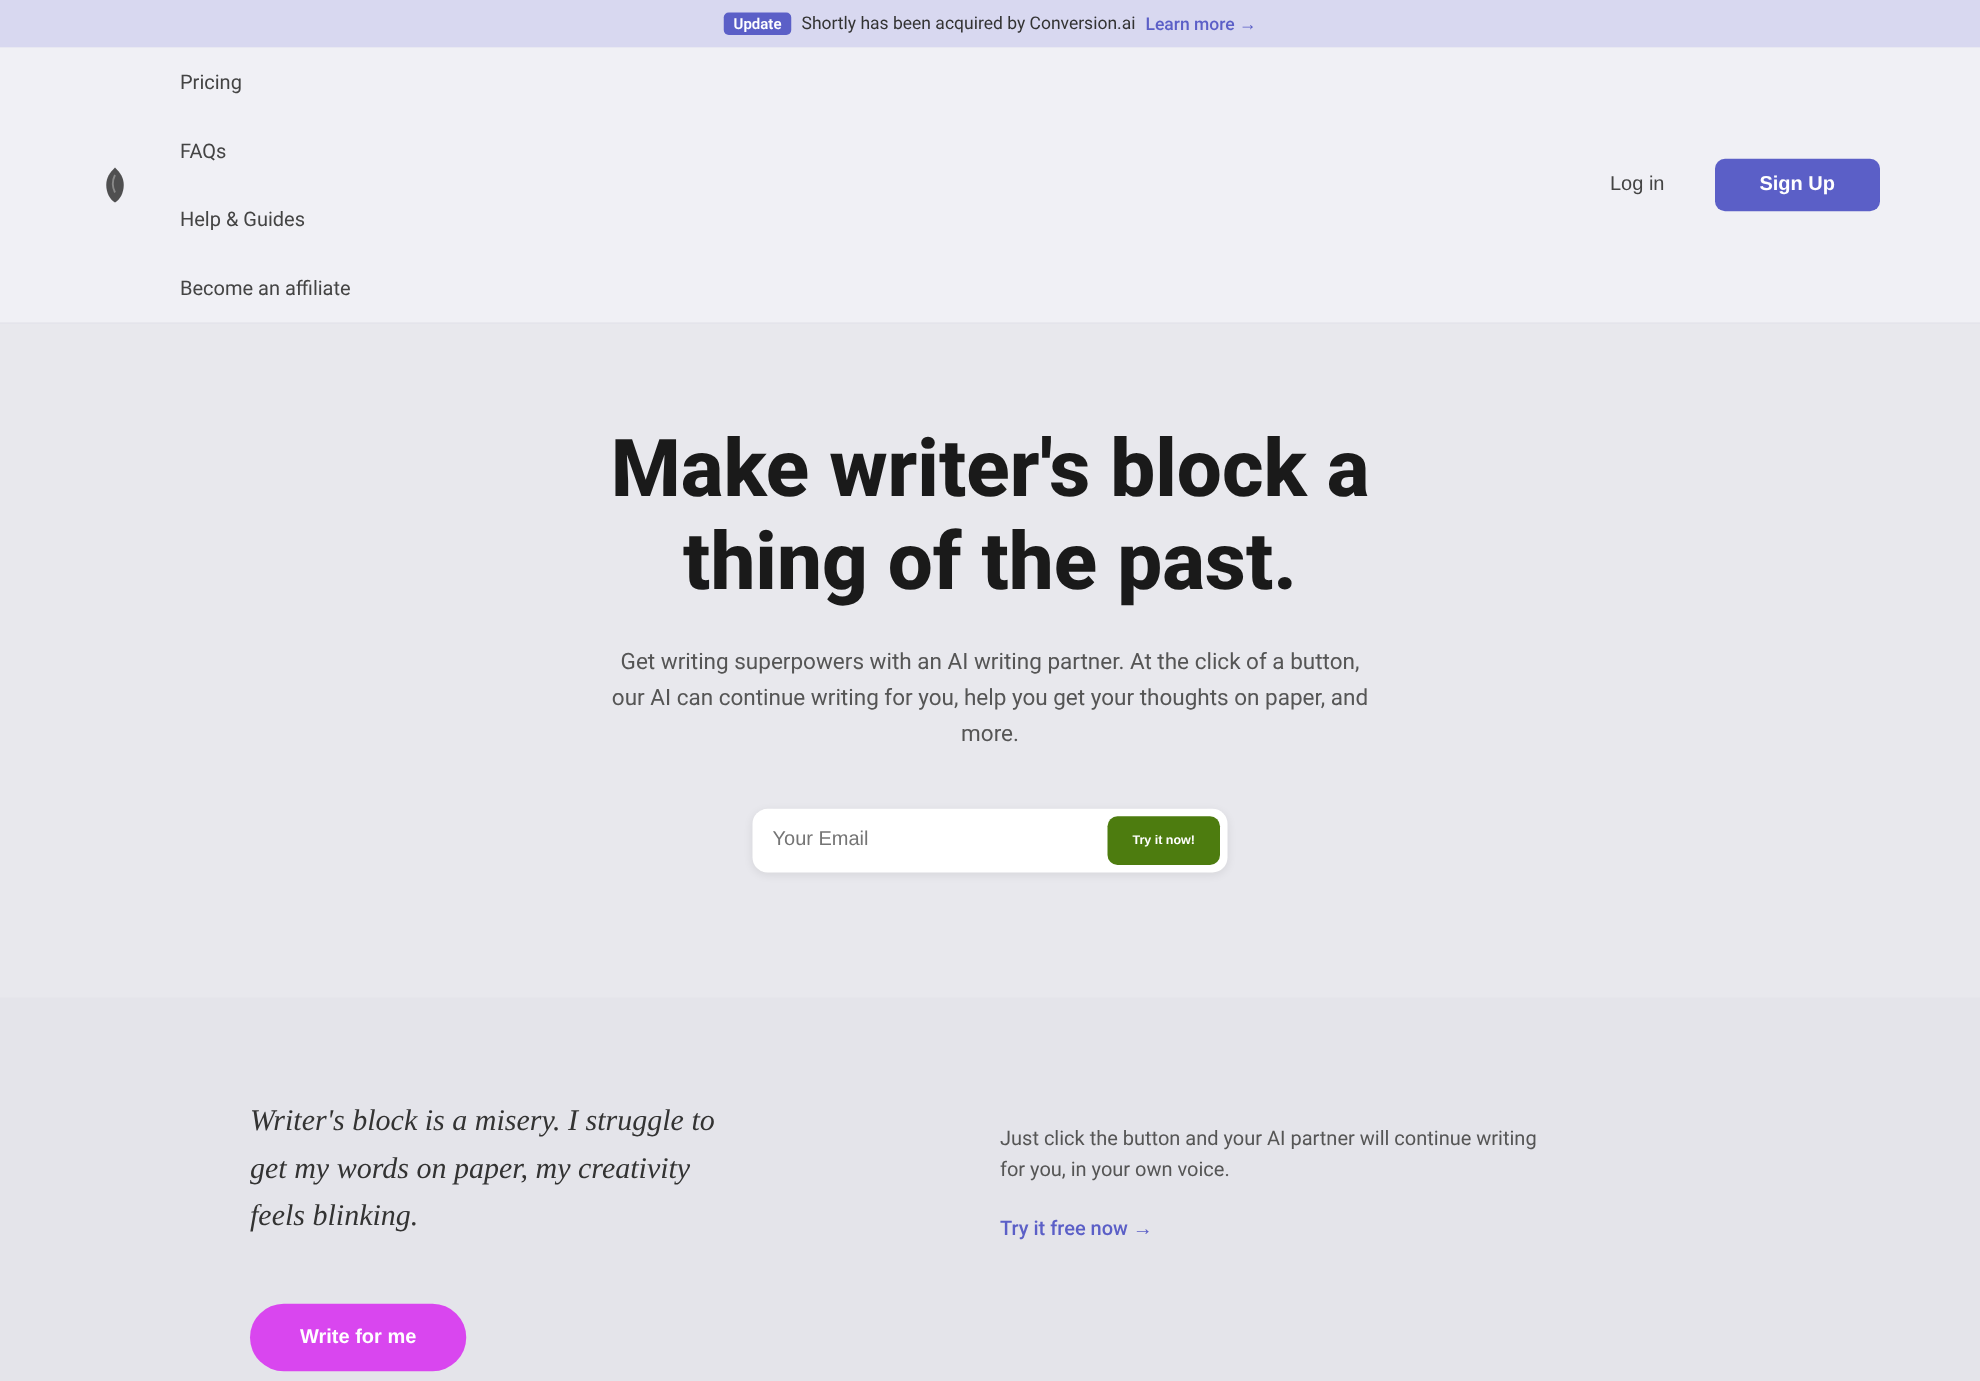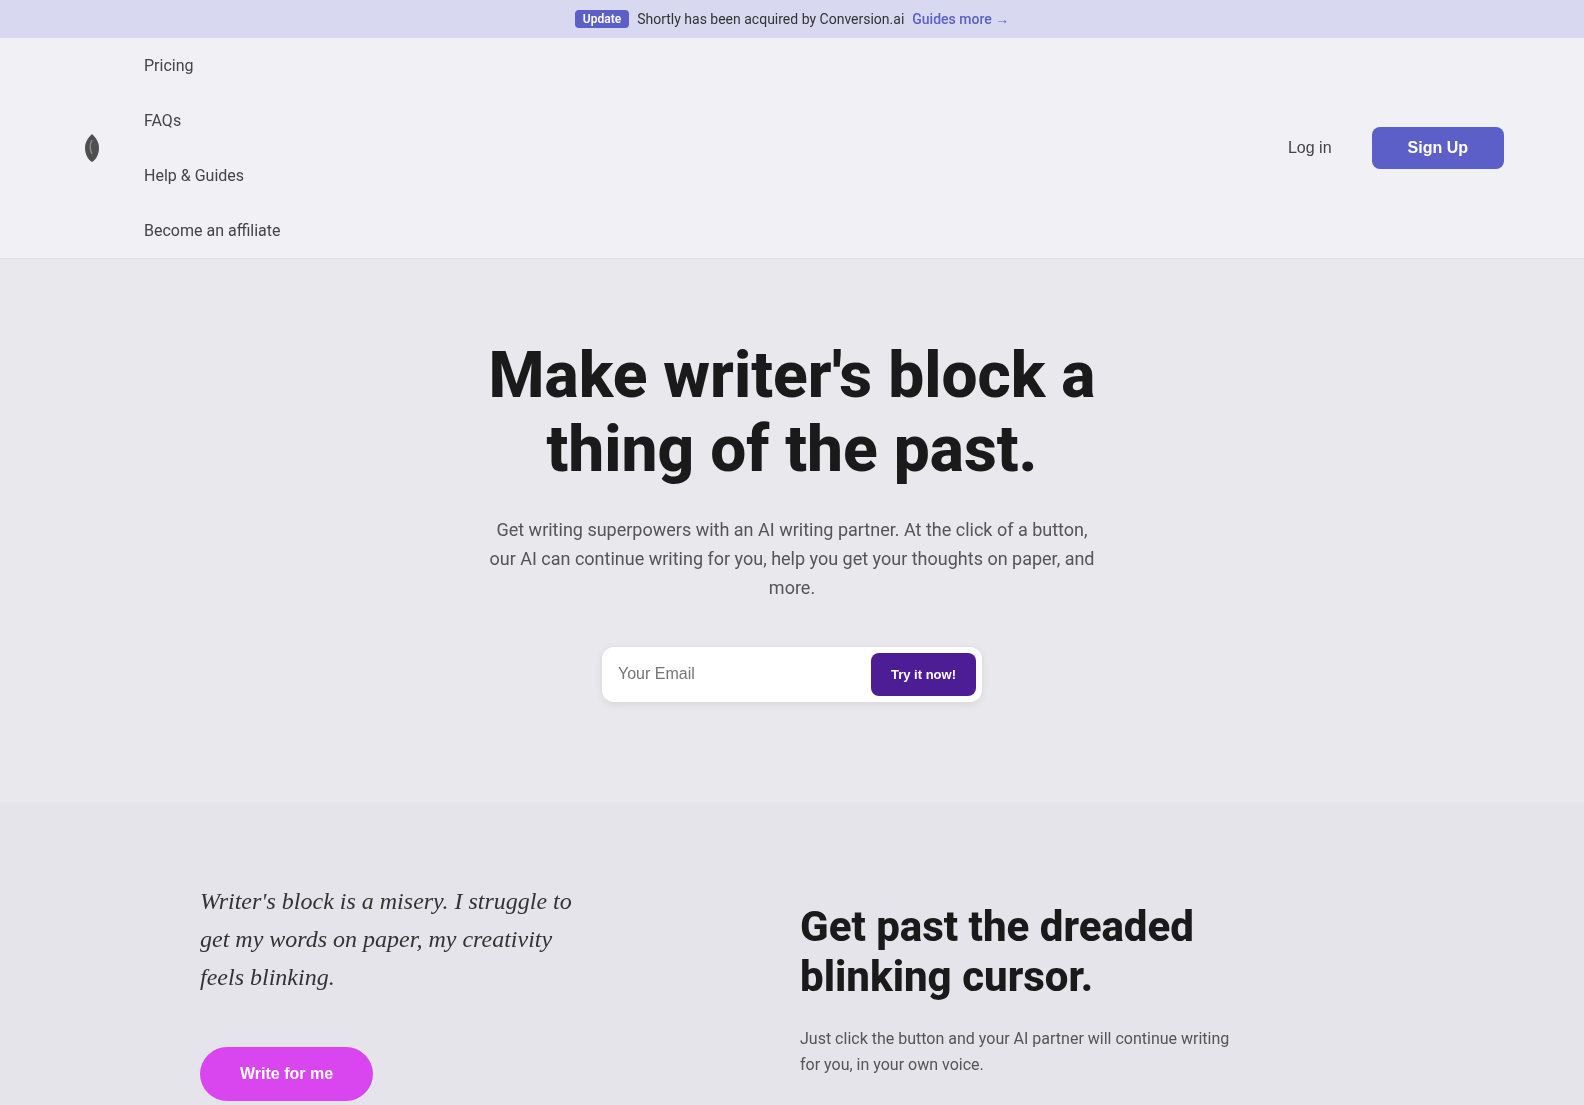--- a/index.html
+++ b/index.html
@@ -151,26 +151,26 @@
       flex: 1;
       border: none;
       outline: none;
       font-size: 16px;
       color: #888;
       background: transparent;
       padding: 8px 0;
     }
 
     .try-btn {
-      background-color: #4c1d95;
+      background-color: #4d7c0f;
       color: white;
       border: none;
       border-radius: 8px;
       padding: 14px 20px;
-      font-size: 13px;
+      font-size: 10px;
       font-weight: 600;
       cursor: pointer;
       white-space: nowrap;
     }
 
     
     .content-section {
       background-color: #e4e4ea;
       padding: 80px 200px;
       display: flex;
@@ -230,21 +230,21 @@
       font-size: 16px;
       font-weight: 500;
     }
   </style>
 </head>
 <body>
 
 <div class="announcement-bar">
   <span class="update-badge">Update</span>
   <span>Shortly has been acquired by Conversion.ai</span>
-  <a href="#" class="announcement-link">Guides more →</a>
+  <a href="#" class="announcement-link">Learn more →</a>
 </div>
 
 <nav>
   <div class="nav-left">
     <div class="logo">
       <svg class="logo-icon" viewBox="0 0 24 32" fill="none" xmlns="http://www.w3.org/2000/svg">
         <path d="M12 2 C8 6 5 10 5 16 C5 22 8 28 12 30 C16 28 19 22 19 16 C19 10 16 6 12 2Z" fill="#333" opacity="0.85"></path>
         <path d="M12 8 C10 12 9 16 12 22" stroke="#888" stroke-width="1.5" fill="none"></path>
       </svg>
     </div>
@@ -272,17 +272,16 @@
     <button class="try-btn">Try it now!</button>
   </div>
 </section>
 
 <section class="content-section">
   <div class="left-content">
     <p class="writers-block-text">Writer's block is a misery. I struggle to get my words on paper, my creativity feels blinking.</p>
     <button class="write-for-me-btn">Write for me</button>
   </div>
   <div class="right-content">
-    <h2>Get past the dreaded blinking cursor.</h2>
     <p>Just click the button and your AI partner will continue writing for you, in your own voice.</p>
     <a href="#" class="try-free-link">Try it free now →</a>
   </div>
 </section>
 
 </body></html>

